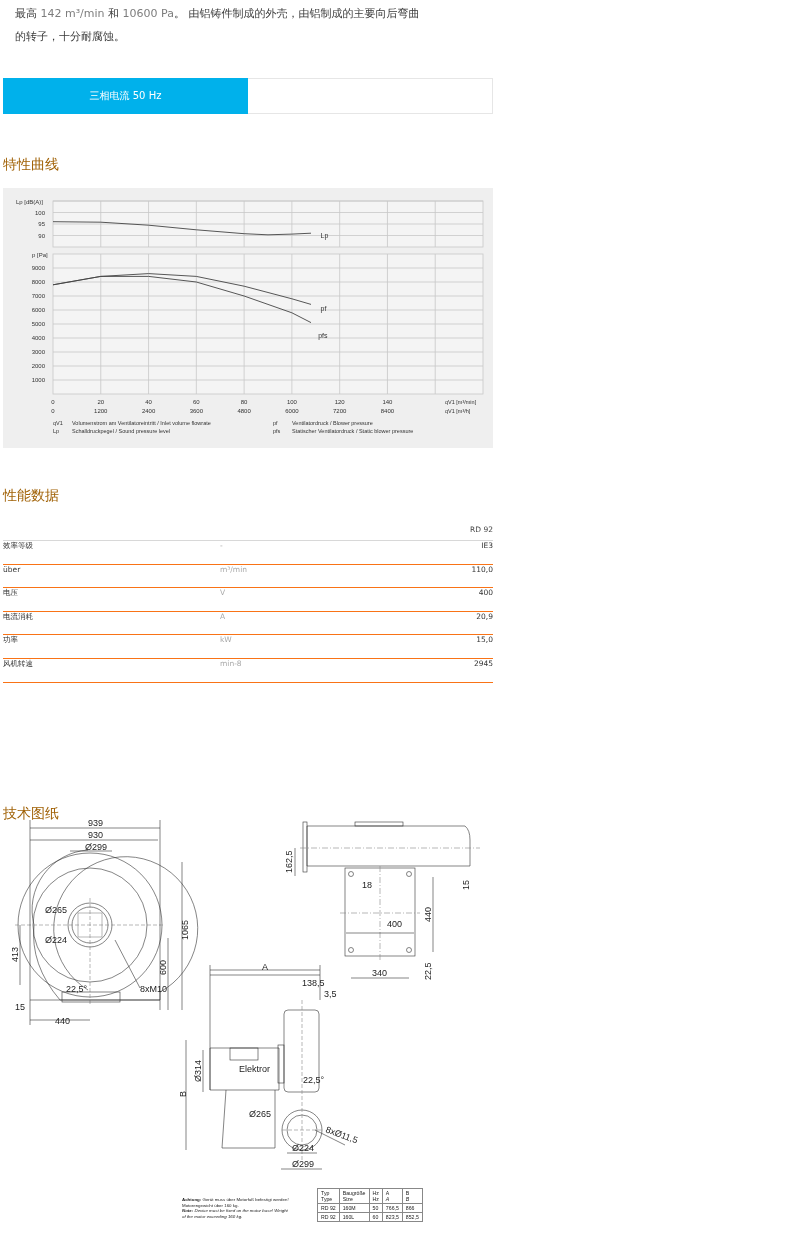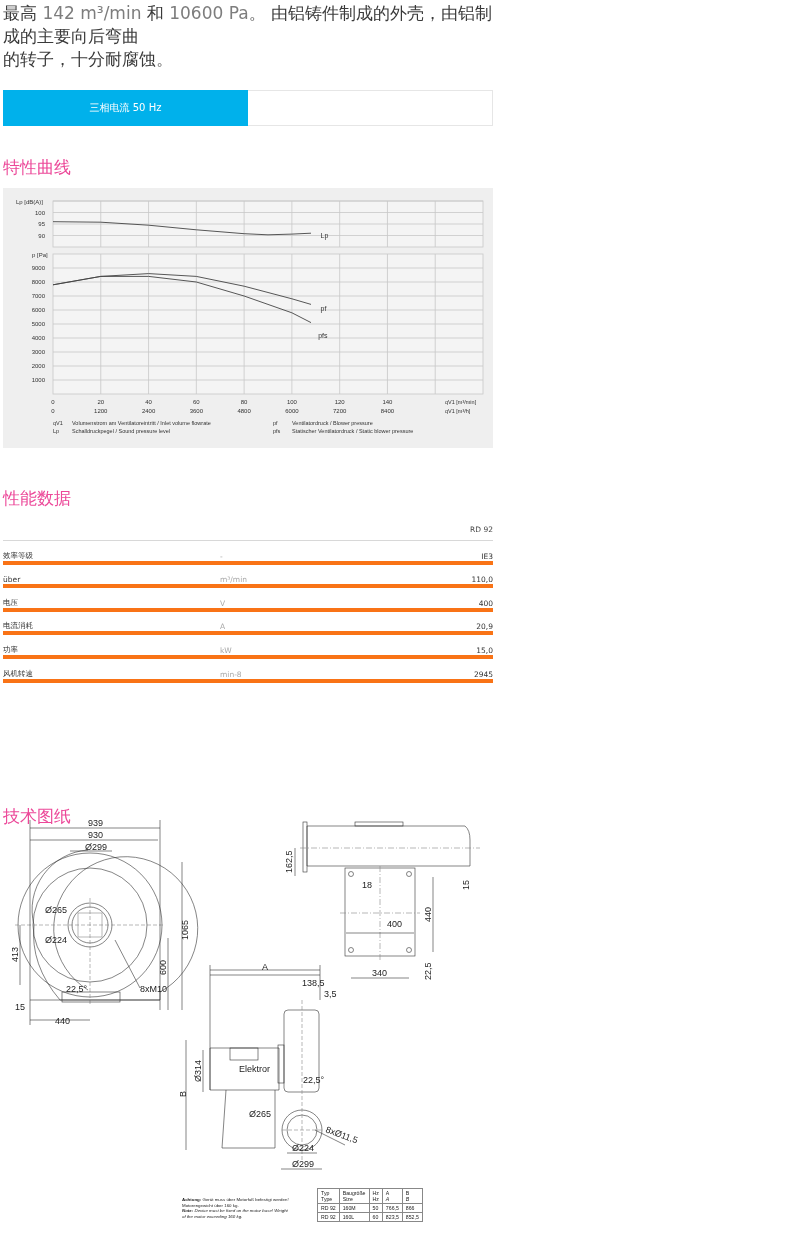--- a/index.html
+++ b/index.html
@@ -1,33 +1,33 @@
 <!DOCTYPE html>
 <html><head>
 <meta charset="utf-8">
 <style>
   * { box-sizing: border-box; margin: 0; padding: 0; }
   html, body { width: 800px; height: 1241px; background: #ffffff; overflow: hidden; }
   body { font-family: "DejaVu Sans", "Liberation Sans", sans-serif; color: #333; position: relative; }
 
-  .intro { position: absolute; left: 3px; top: 2px; width: 495px; font-size: 17px; line-height: 23px; color: #3a3a3a; }
+  .intro { position: absolute; left: 15px; top: 2px; width: 495px; font-size: 11px; line-height: 23px; color: #3a3a3a; }
   .intro .light { color: #7d7d7d; }
 
-  .tabbar { position: absolute; left: 3px; top: 78px; width: 490px; height: 36px; border: 1px solid #e6e6e6; background: #fff; display: flex; margin-top: 12px; }
+  .tabbar { position: absolute; left: 3px; top: 78px; width: 490px; height: 36px; border: 1px solid #e6e6e6; background: #fff; display: flex; }
   .tab { height: 100%; display: flex; align-items: center; justify-content: center; font-size: 10px; cursor: pointer; }
   .tab.active { width: 245px; background: #00b1eb; color: #fff; margin: -1px 0 0 -1px; height: 36px; }
 
-  h2.section { position: absolute; left: 3px; font-size: 17px; font-weight: normal; color: #ec4899; }
+  h2.section { position: absolute; left: 3px; font-size: 14px; font-weight: normal; color: #a16207; }
 
   .chart-box { position: absolute; left: 3px; top: 188px; width: 490px; height: 260px; background: #efefef; }
   .chart-box svg { position: absolute; left: 0; top: 0; }
 
   .perf-table { position: absolute; left: 3px; top: 518px; width: 490px; }
   .perf-head { height: 23px; display: flex; justify-content: flex-end; align-items: center; font-size: 7.5px; color: #444; border-bottom: 1px solid #d8d8d8; }
-  .perf-row { height: 23.6px; display: flex; align-items: flex-end; border-bottom: 4px solid #f97316; font-size: 7.5px; }
+  .perf-row { height: 23.6px; display: flex; align-items: flex-start; border-bottom: 1px solid #f97316; font-size: 7.5px; }
   .perf-row .name { width: 217px; color: #333; }
   .perf-row .unit { flex: 1; color: #a8a8a8; }
   .perf-row .val { color: #333; text-align: right; }
 
   .drawings { position: absolute; left: 0; top: 815px; width: 700px; height: 426px; }
   .drawings svg { position: absolute; left: 0; top: 0; }
   .dim { font-family: "Liberation Sans", sans-serif; font-size: 9px; fill: #222; }
   .note { position: absolute; left: 182px; top: 1197px; font-size: 4.4px; line-height: 5.6px; color: #222; font-family: "Liberation Sans", sans-serif; width: 110px; }
   .note b { font-weight: bold; }
   .note i { font-style: italic; }

